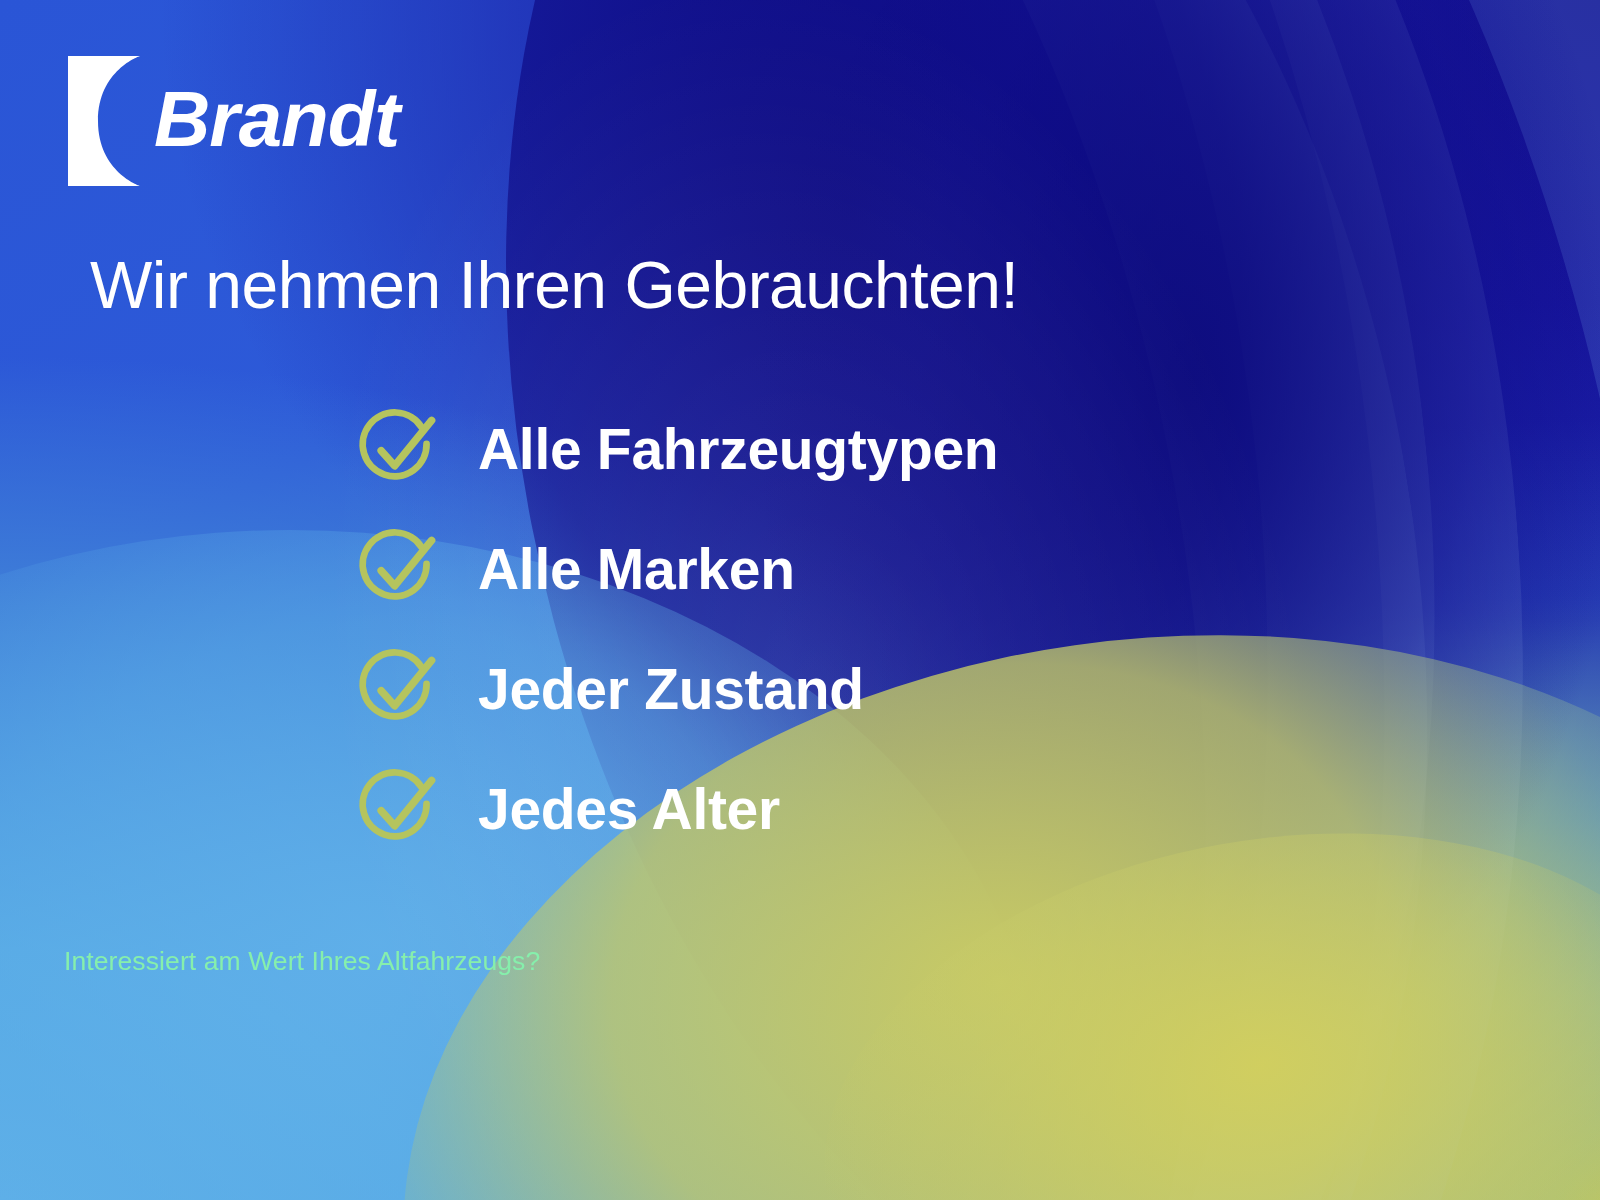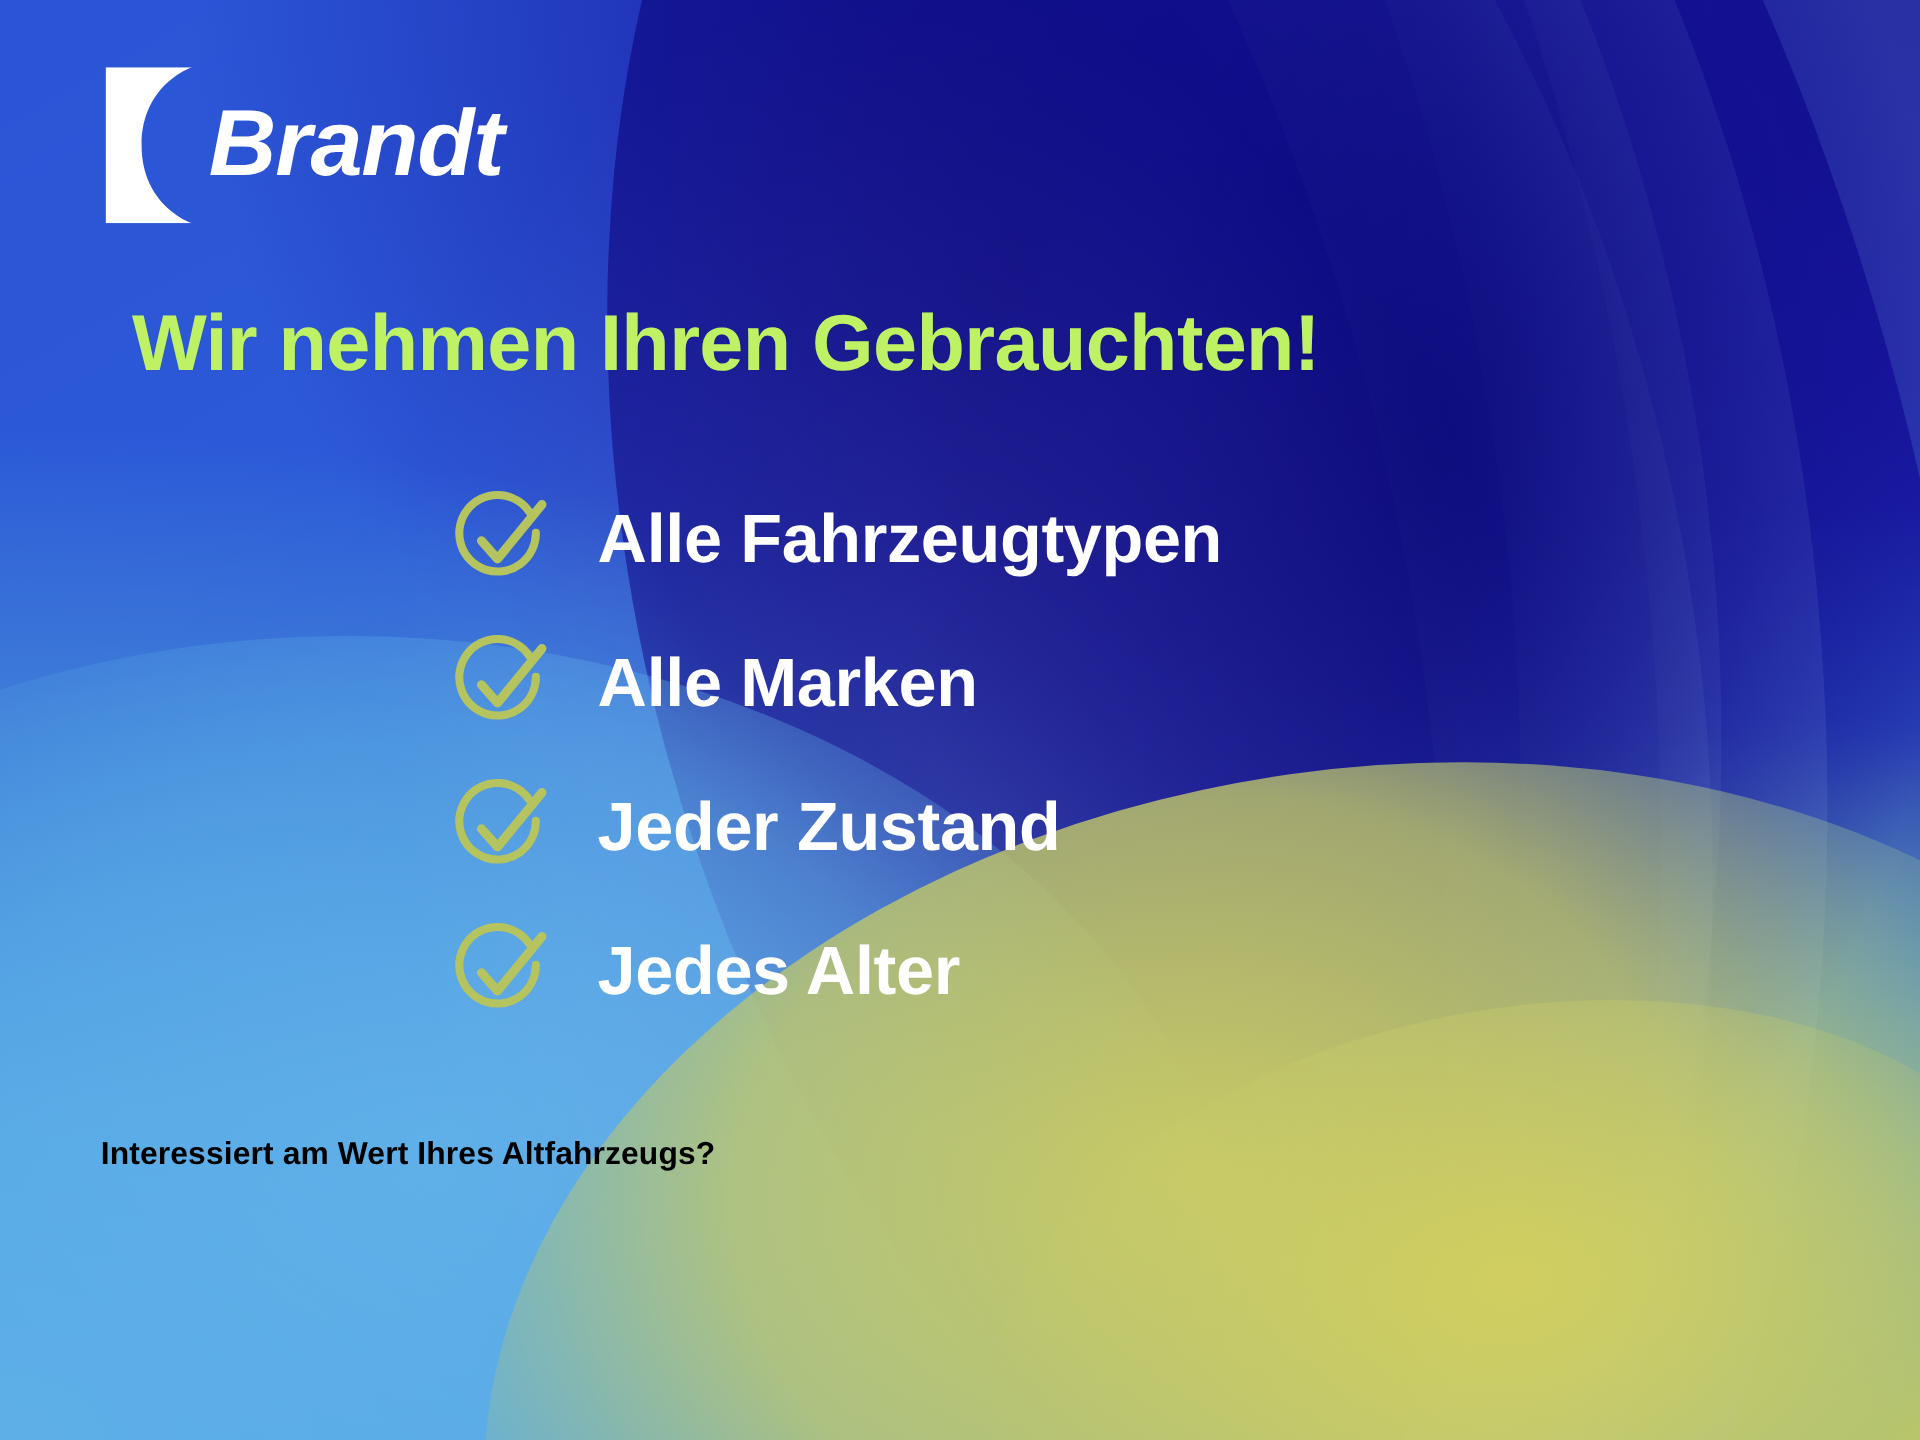--- a/index.html
+++ b/index.html
@@ -128,21 +128,20 @@
     left: 170px; top: -240px;
     border-radius: 50%;
     background: radial-gradient(48% 50% at 50% 50%, rgba(255,255,255,0.085) 0%, rgba(255,255,255,0.03) 55%, rgba(255,255,255,0) 78%);
     transform: rotate(-10deg);
   }
 
   
   .content {
     position: absolute;
     inset: 0;
-    margin-left: 20px;
   }
 
   
   .logo {
     position: absolute;
     left: 68px;
     top: 56px;
     display: flex;
     align-items: center;
     gap: 14px;
@@ -160,23 +159,23 @@
     font-style: italic;
     letter-spacing: -1px;
     transform: translateY(-2px);
   }
 
   
   .headline {
     position: absolute;
     left: 90px;
     top: 247px;
-    color: #bef264;
+    color: #ffffff;
     font-size: 66px;
-    font-weight: 700;
+    font-weight: 400;
     letter-spacing: -0.5px;
     white-space: nowrap;
     text-shadow: 0 1px 2px rgba(0,0,0,0.05);
   }
 
   
   .features {
     position: absolute;
     left: 356px;
     top: 400px;
@@ -202,24 +201,24 @@
     font-weight: 700;
     letter-spacing: -0.3px;
     white-space: nowrap;
   }
 
   
   .footer {
     position: absolute;
     left: 64px;
     top: 942px;
-    color: #000000;
+    color: #86efac;
     font-size: 26.5px;
     line-height: 38px;
-    font-weight: 700;
+    font-weight: 400;
     letter-spacing: 0.1px;
   }
   .footer p {
     margin: 0;
     white-space: nowrap;
   }
 </style>
 </head>
 <body>
 

